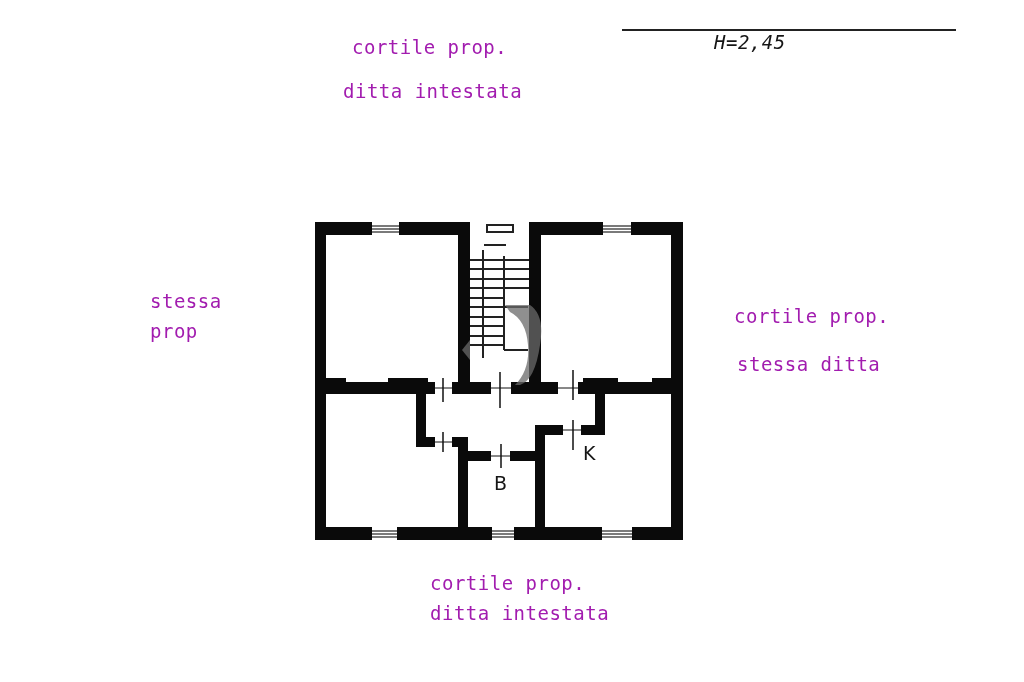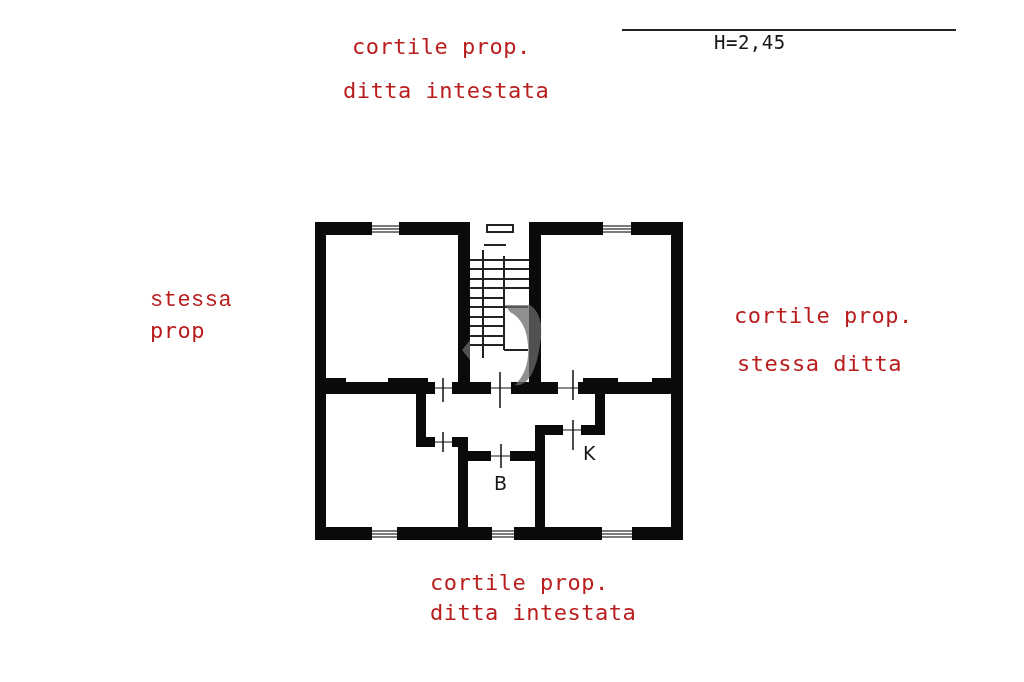--- a/index.html
+++ b/index.html
@@ -10,25 +10,25 @@
     body {
       width: 1024px;
       height: 682px;
       position: relative;
       overflow: hidden;
       font-family: "DejaVu Sans Mono", "Liberation Mono", monospace;
       color: #111111;
     }
     .label {
       position: absolute;
-      font-size: 22px;
+      font-size: 19px;
       line-height: 30px;
       white-space: nowrap;
       letter-spacing: 0.5px;
-      color: #b91c1c;
+      color: #a21caf;
     }
     .title-block {
       position: absolute;
       left: 622px;
       top: 28px;
       width: 334px;
     }
     .title {
       font-size: 21px;
       letter-spacing: 11.2px;
@@ -41,20 +41,21 @@
       border-top: 2px solid #222;
       margin-top: 1px;
       width: 334px;
     }
     .subtitle {
       font-size: 19px;
       line-height: 22px;
       margin-left: 92px;
       letter-spacing: 0.5px;
       color: #151515;
+      font-style: italic;
     }
     svg.plan {
       position: absolute;
       left: 0;
       top: 0;
     }
     .room-label {
       font-family: "DejaVu Sans", "Liberation Sans", sans-serif;
       font-size: 19px;
       fill: #151515;
@@ -64,21 +65,21 @@
 <body>
 
 <div class="title-block">
   <div class="title-rule"></div>
   <div class="subtitle">H=2,45</div>
 </div>
 
 <div class="label" style="left:352px; top:32px;">cortile prop.</div>
 <div class="label" style="left:343px; top:76px;">ditta intestata</div>
 
-<div class="label" style="left:150px; top:286px;font-family:Liberation Mono, monospace;">stessa</div>
+<div class="label" style="left:150px; top:286px;">stessa</div>
 <div class="label" style="left:150px; top:316px;">prop</div>
 
 <div class="label" style="left:734px; top:301px;">cortile  prop.</div>
 <div class="label" style="left:737px; top:349px;">stessa ditta</div>
 
 <div class="label" style="left:430px; top:568px;">cortile prop.</div>
 <div class="label" style="left:430px; top:598px;">ditta intestata</div>
 
 <svg class="plan" width="1024" height="682" viewBox="0 0 1024 682">
   <g fill="#0a0a0a">

